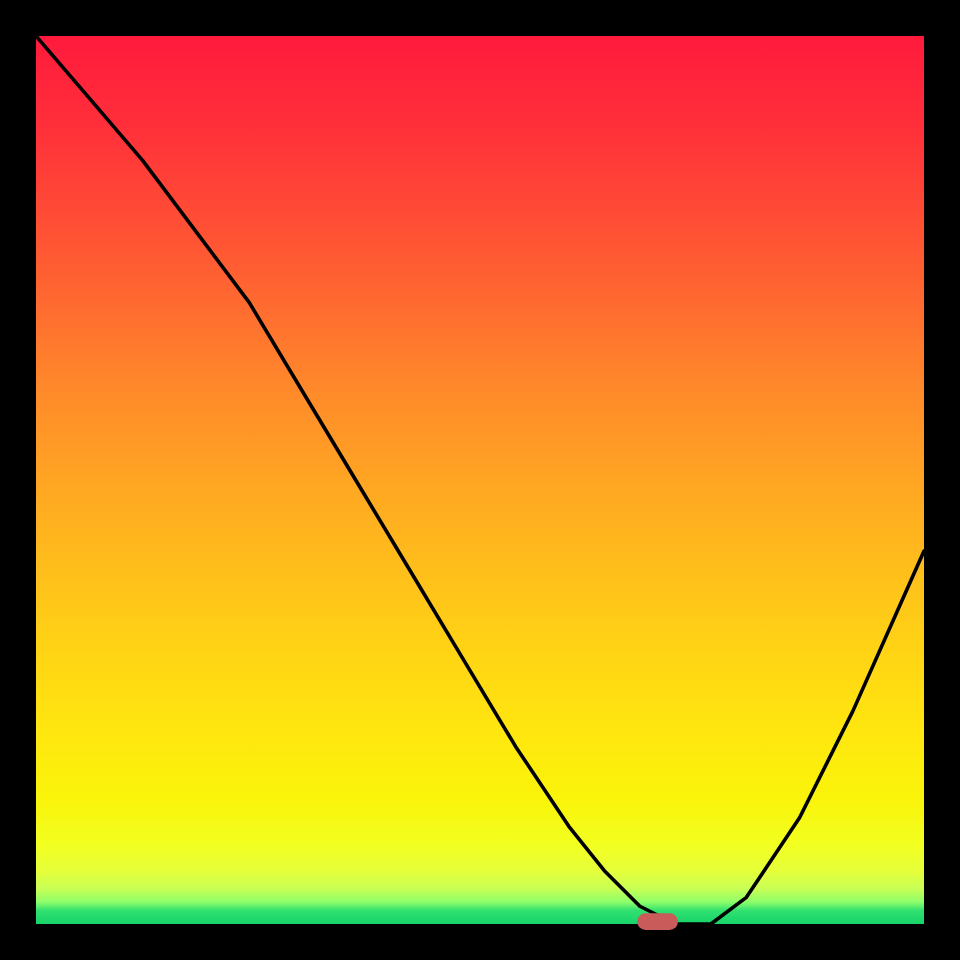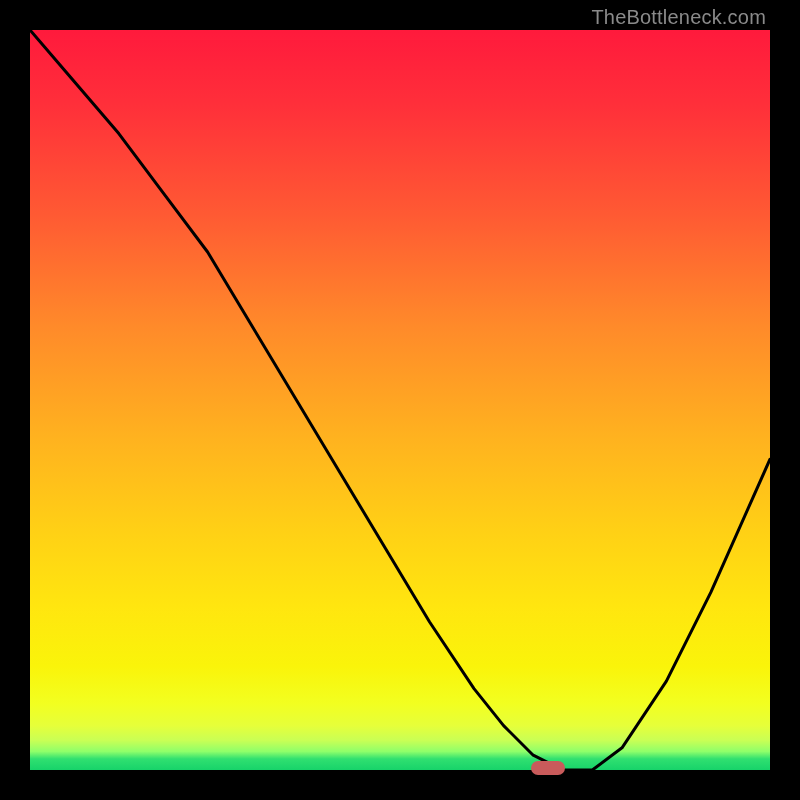--- a/index.html
+++ b/index.html
@@ -64,21 +64,20 @@
     width: 34px;
     height: 14px;
     border-radius: 7px;
     background: #c95b5b;
   }
 </style>
 </head>
 <body>
 
 <div class="outer">
-  <div class="watermark">TheBottleneck.com</div>
 
   <div class="plot">
     <svg class="curve" viewBox="0 0 740 740" preserveAspectRatio="none">
       <path fill="none" stroke="#000" stroke-width="3" stroke-linecap="round" stroke-linejoin="round" d="M0.0 0.0 L44.4 51.8 L88.8 103.6 L133.2 162.8 L177.6 222.0 L222.0 296.0 L266.4 370.0 L310.8 444.0 L355.2 518.0 L399.6 592.0 L444.0 658.6 L473.6 695.6 L503.2 725.2 L532.8 740.0 L562.4 740.0 L592.0 717.8 L636.4 651.2 L680.8 562.4 L740.0 429.2"></path>
     </svg>
     <div class="marker" style="left:501px;top:731px;"></div>
   </div>
 </div>
 
 </body></html>

